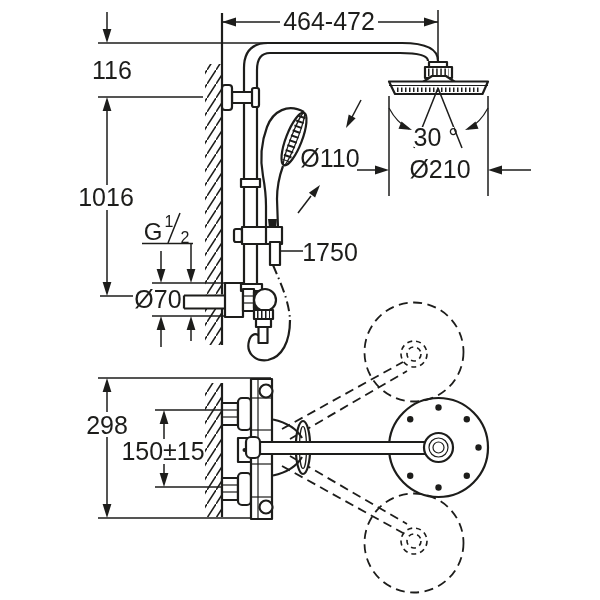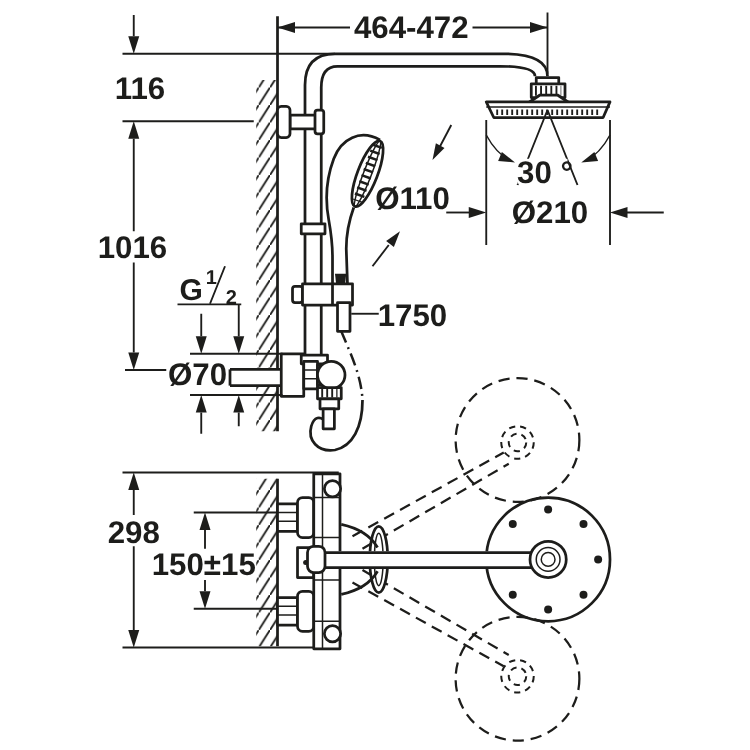--- a/index.html
+++ b/index.html
@@ -1,16 +1,16 @@
 <!DOCTYPE html>
 <html><head>
 <meta charset="utf-8">
 <style>
   html,body{margin:0;padding:0;background:#ffffff;}
-  .stage{width:600px;height:600px;background:#ffffff;position:relative;overflow:hidden;font-weight:bold;}
+  .stage{width:600px;height:600px;background:#ffffff;position:relative;overflow:hidden;}
   svg{display:block;}
   
   .s2{stroke:#1d1d1b;stroke-width:2.2;fill:none;stroke-linejoin:round;}
   .s2f{stroke:#1d1d1b;stroke-width:2.2;fill:#ffffff;stroke-linejoin:round;}
   .s1{stroke:#1d1d1b;stroke-width:1.5;fill:none;}
   .s1t{stroke:#1d1d1b;stroke-width:1.2;fill:none;}
   .fill{fill:#1d1d1b;stroke:none;}
   .wbg{fill:#ffffff;stroke:none;}
   .dash{stroke:#1d1d1b;stroke-width:1.8;fill:none;stroke-dasharray:9 5.5;}
   .dashhub{stroke:#1d1d1b;stroke-width:1.6;fill:none;stroke-dasharray:5 4;}

